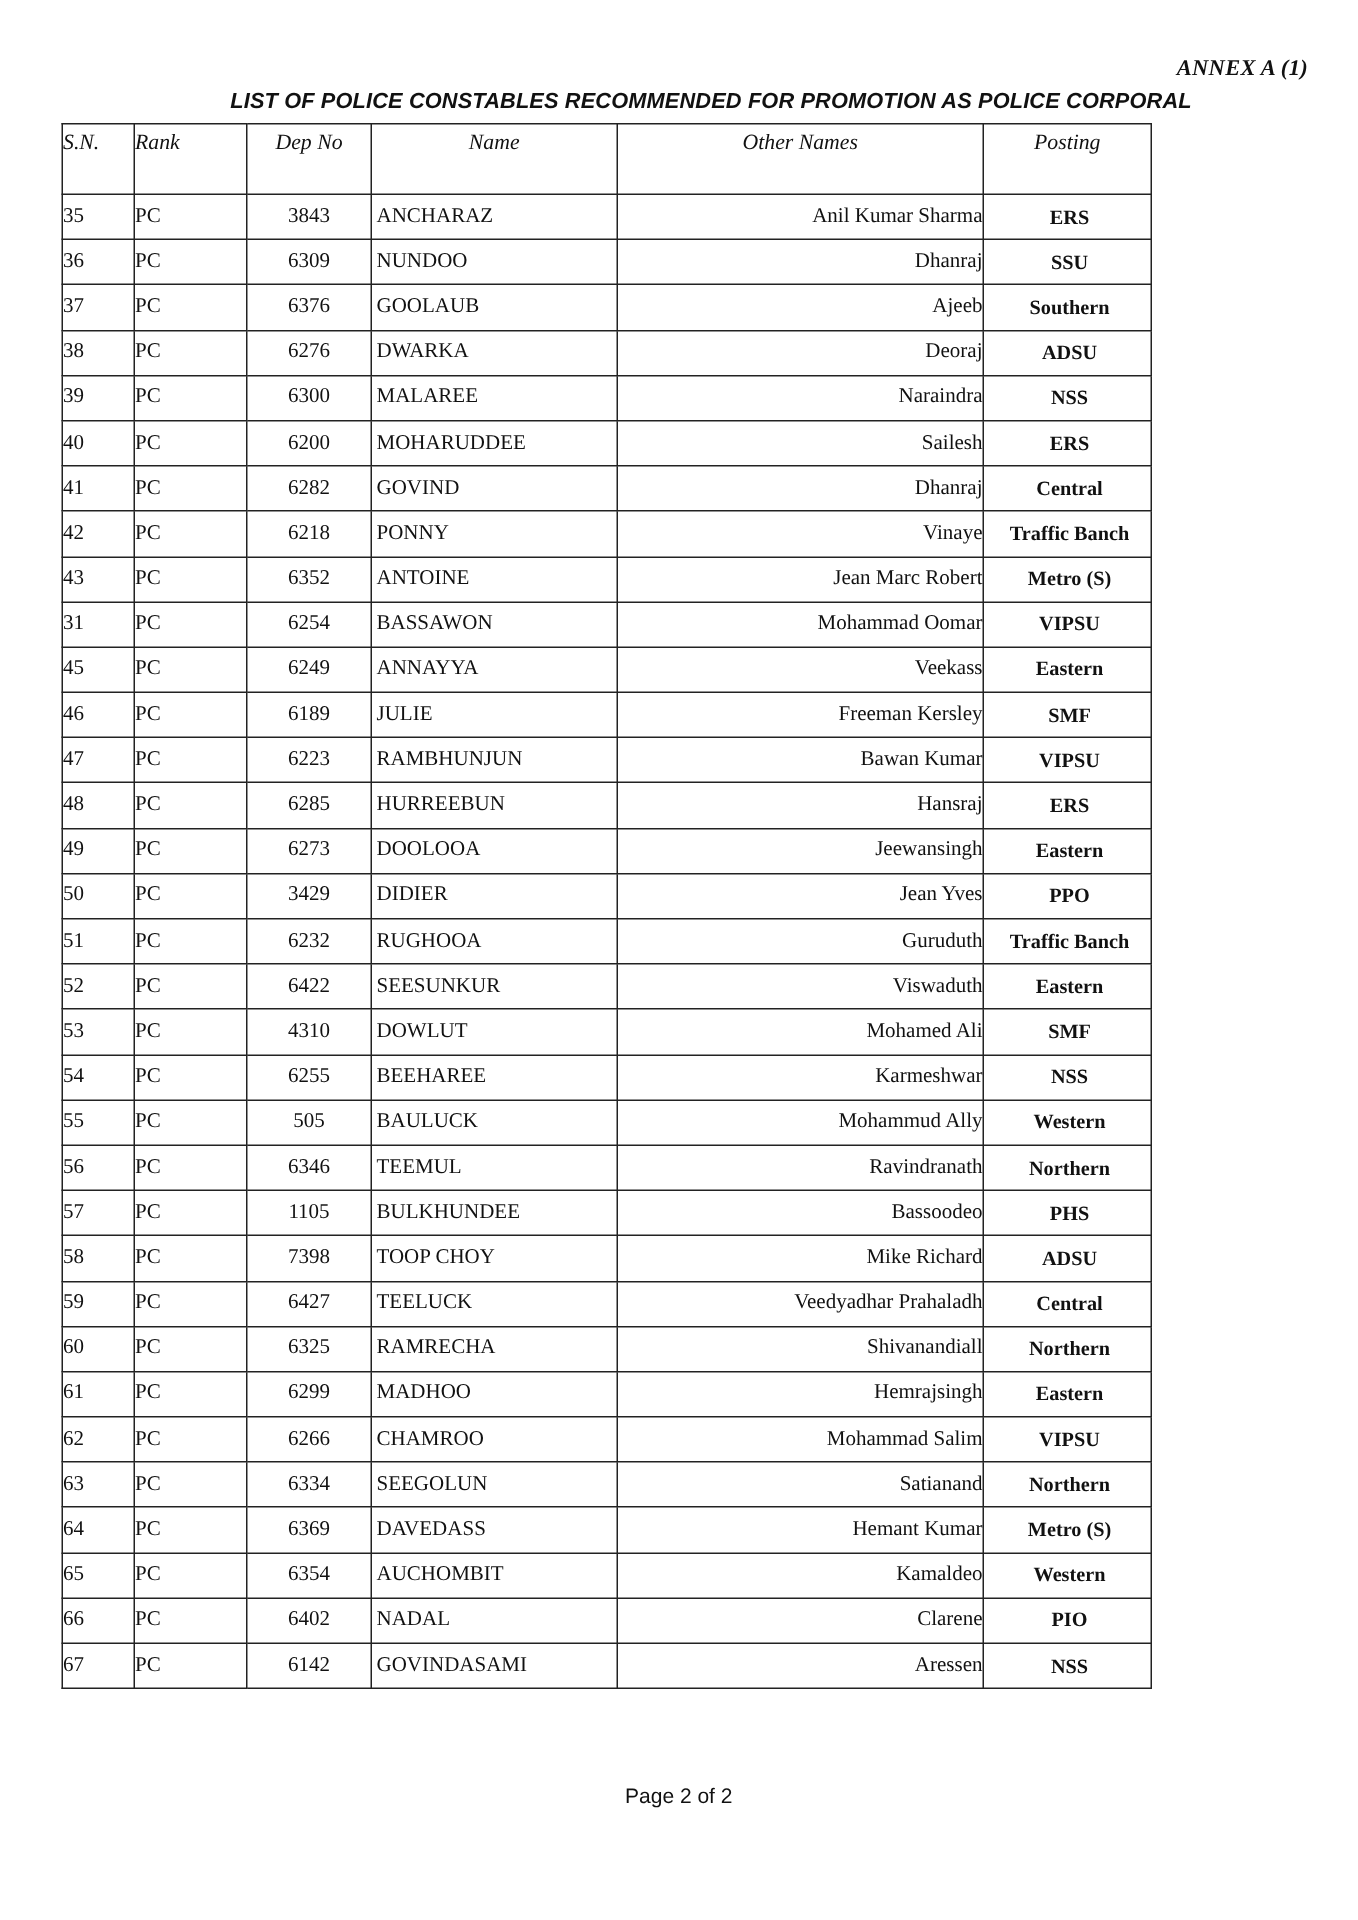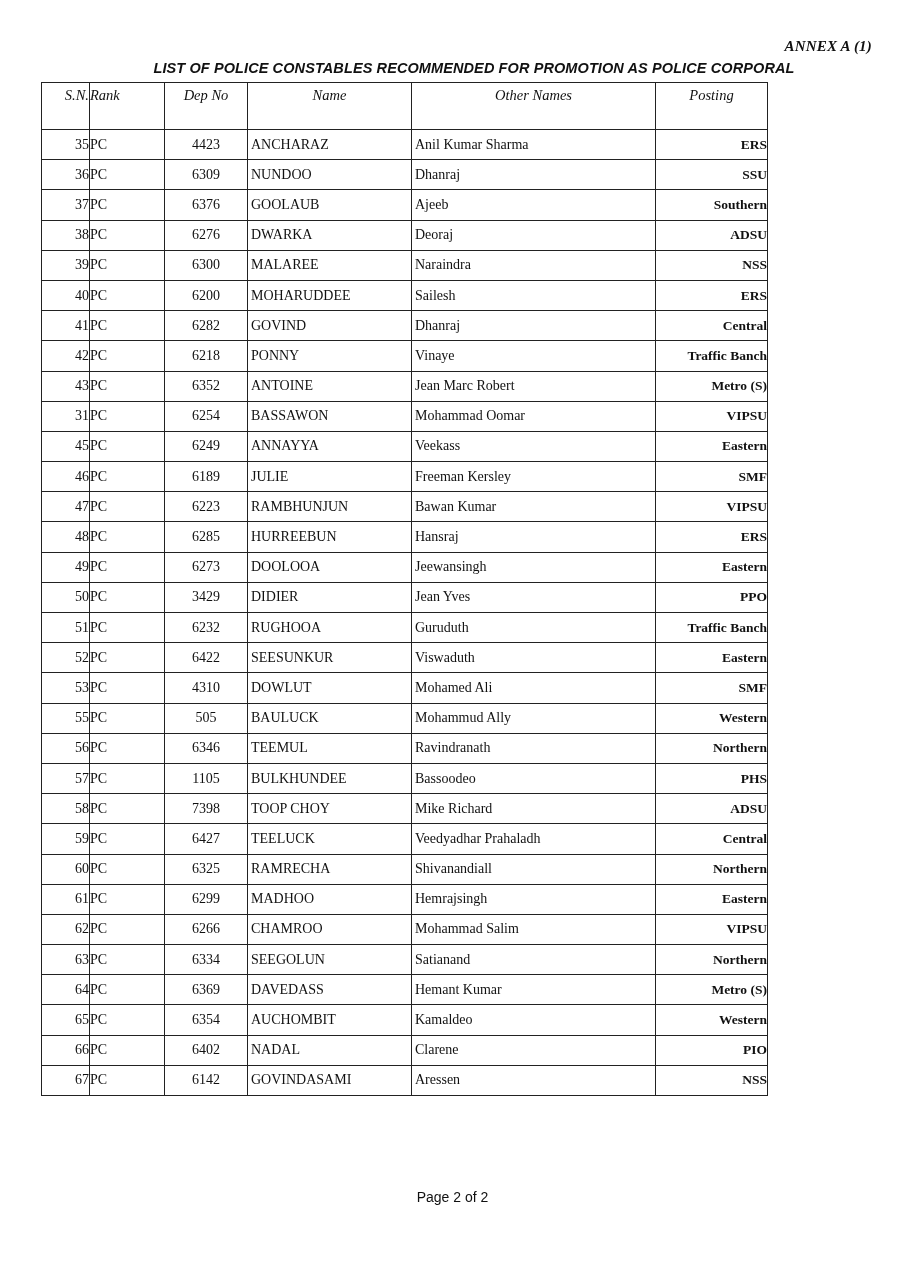--- a/index.html
+++ b/index.html
@@ -18,26 +18,26 @@
       position: absolute; top: 82px; left: 41px;
       border-collapse: collapse;
       font-family: "Liberation Serif", serif; font-size: 14px;
     }
     table.list th, table.list td { border: 1.3px solid #222; padding: 0; }
     table.list th {
       height: 42px; vertical-align: top; padding-top: 4px;
       font-style: italic; font-weight: normal; font-size: 14.5px;
     }
     table.list td { height: 29.2px; }
-    .c-sn { width: 47px; text-align: right; }
+    .c-sn { width: 47px; text-align: left; }
     .c-rank { width: 74px; text-align: left; }
     .c-dep { width: 82px; text-align: center; }
     .c-name { width: 160px; text-align: left; padding-left: 3px !important; }
-    .c-other { width: 240px; text-align: left; padding-left: 3px !important; }
-    .c-post { width: 108px; text-align: right; padding-left: 3px !important; font-weight: bold; font-size: 13.5px; }
+    .c-other { width: 240px; text-align: right; padding-left: 3px !important; }
+    .c-post { width: 108px; text-align: center; padding-left: 3px !important; font-weight: bold; font-size: 13.5px; }
     th.c-name, th.c-other, th.c-post { text-align: center; padding-left: 0 !important; font-weight: normal; font-size: 14.5px; }
     .footer {
       position: absolute; top: 1153px; left: 0; width: 905px; text-align: center;
       font-family: "Liberation Sans", sans-serif; font-size: 14px; margin-top: 36px;
     }
   </style>
 </head>
 <body>
 
 <div class="annex">ANNEX A (1)</div>
@@ -51,21 +51,21 @@
       <th class="c-dep">Dep No</th>
       <th class="c-name">Name</th>
       <th class="c-other">Other Names</th>
       <th class="c-post">Posting</th>
     </tr>
   </thead>
   <tbody id="rows">
       <tr>
         <td class="c-sn">35</td>
         <td class="c-rank">PC</td>
-        <td class="c-dep">4423</td>
+        <td class="c-dep">3843</td>
         <td class="c-name">ANCHARAZ</td>
         <td class="c-other">Anil Kumar Sharma</td>
         <td class="c-post">ERS</td>
       </tr>
       <tr>
         <td class="c-sn">36</td>
         <td class="c-rank">PC</td>
         <td class="c-dep">6309</td>
         <td class="c-name">NUNDOO</td>
         <td class="c-other">Dhanraj</td>
@@ -199,20 +199,28 @@
         <td class="c-other">Viswaduth</td>
         <td class="c-post">Eastern</td>
       </tr>
       <tr>
         <td class="c-sn">53</td>
         <td class="c-rank">PC</td>
         <td class="c-dep">4310</td>
         <td class="c-name">DOWLUT</td>
         <td class="c-other">Mohamed Ali</td>
         <td class="c-post">SMF</td>
+      </tr>
+      <tr>
+        <td class="c-sn">54</td>
+        <td class="c-rank">PC</td>
+        <td class="c-dep">6255</td>
+        <td class="c-name">BEEHAREE</td>
+        <td class="c-other">Karmeshwar</td>
+        <td class="c-post">NSS</td>
       </tr>
       <tr>
         <td class="c-sn">55</td>
         <td class="c-rank">PC</td>
         <td class="c-dep">505</td>
         <td class="c-name">BAULUCK</td>
         <td class="c-other">Mohammud Ally</td>
         <td class="c-post">Western</td>
       </tr>
       <tr>

